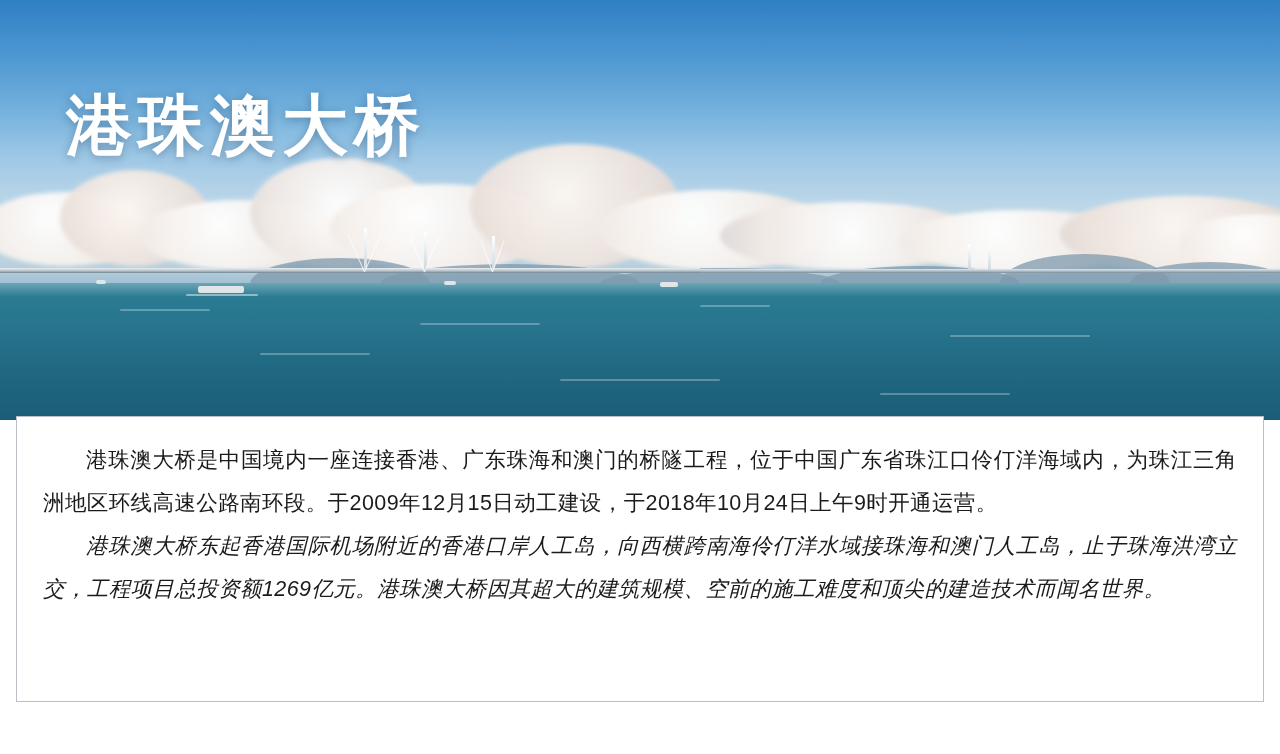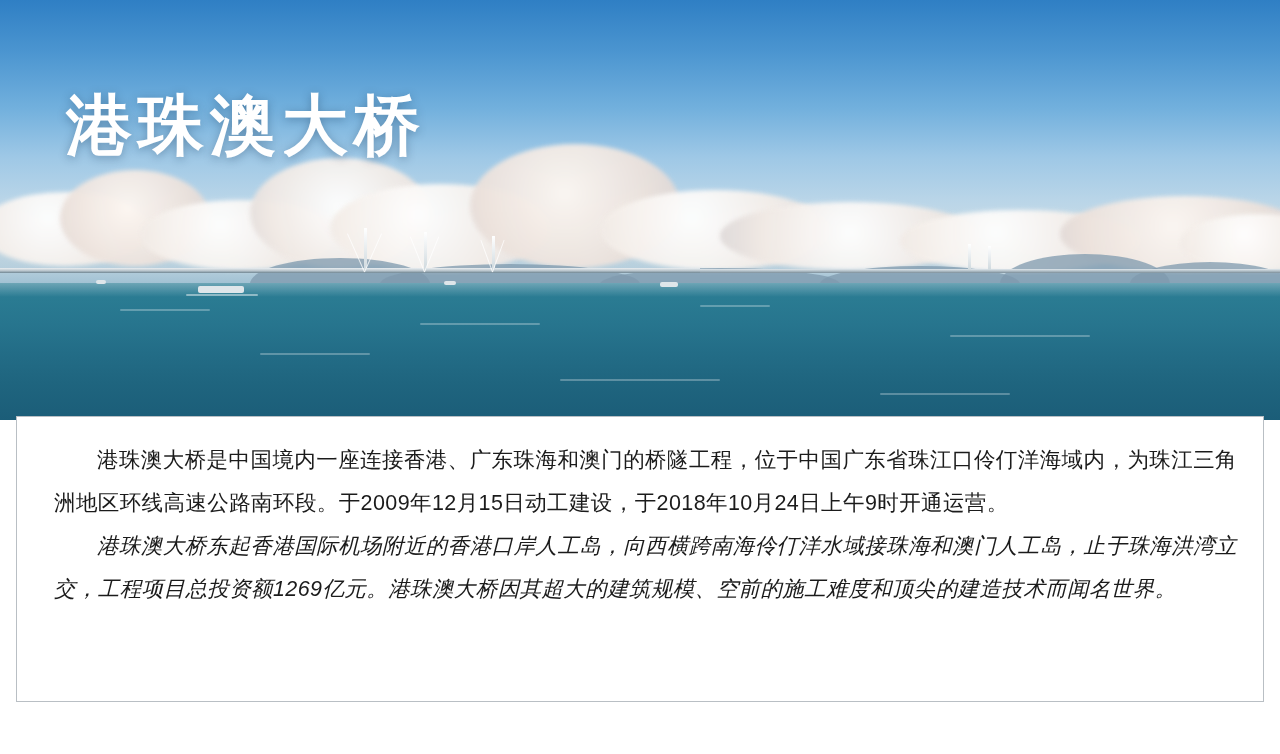--- a/index.html
+++ b/index.html
@@ -169,21 +169,21 @@
     left: 16px;
     top: 416px;
     width: 1248px;
     height: 286px;
     background: #ffffff;
     border: 1px solid #b9bfc4;
     box-sizing: border-box;
     padding: 22px 26px 0 26px;
   }
   .para {
-    margin: 0 0 0 11px;
+    margin: 0 0 0 0;
     color: #1b1b1b;
     font-size: 21.5px;
     line-height: 43px;
     text-indent: 2em;
     letter-spacing: .4px;
     font-family: "Liberation Sans", "DejaVu Sans", sans-serif;
     text-align: justify;
   }
   .para + .para { margin-top: 0; font-style: italic; }
 

